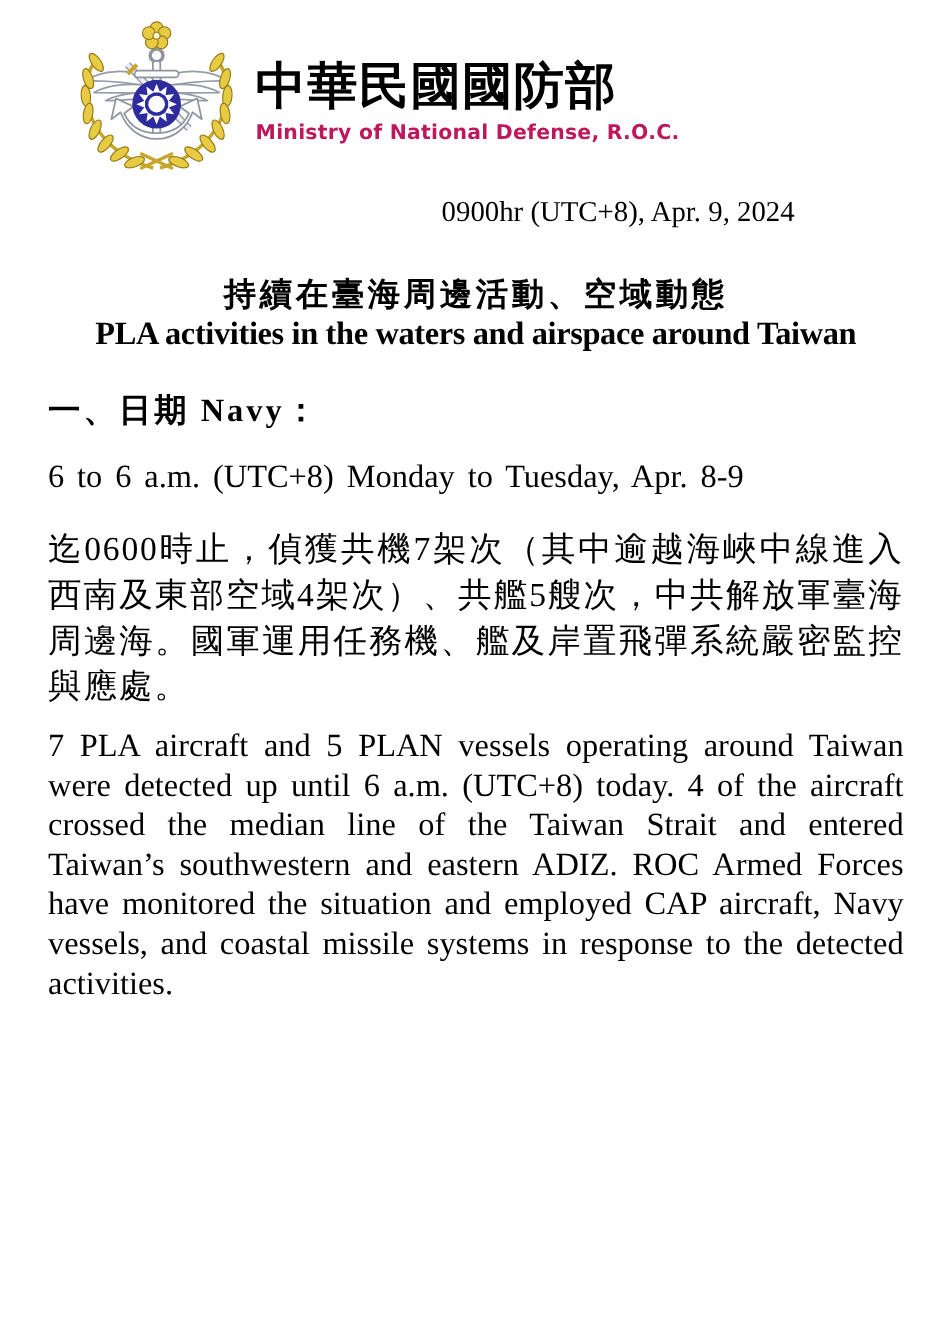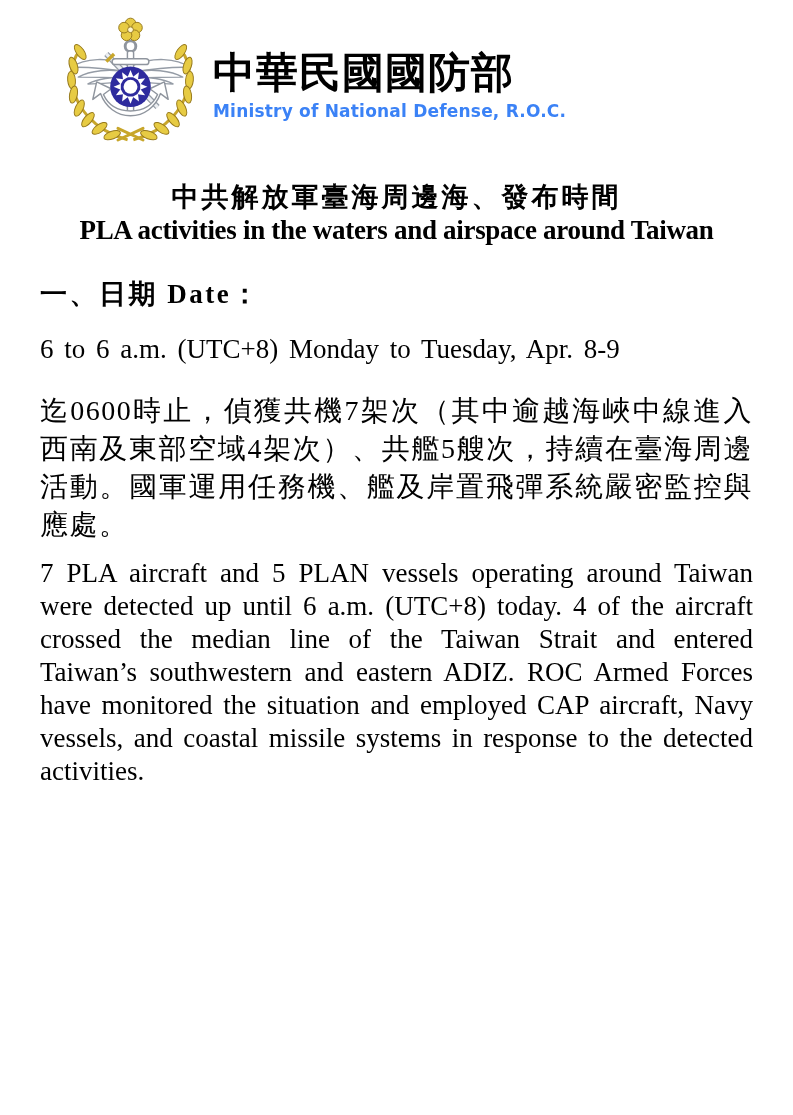--- a/index.html
+++ b/index.html
@@ -17,21 +17,21 @@
     background:#ffffff;
   }
   .header { display:flex; align-items:flex-start; }
   .emblem { width:145px; height:128px; flex:0 0 auto; margin-left:18px; }
   .brand { padding-top:32px; margin-left:10px; }
   .brand-zh { font-size:42px; font-weight:700; line-height:1.15; letter-spacing:1px; white-space:nowrap; }
   .brand-en {
     margin-top:4px;
     font-family:"DejaVu Sans","Liberation Sans",sans-serif;
     font-weight:700; font-size:17px; letter-spacing:0.2px;
-    color:#3b82f6; white-space:nowrap;
+    color:#be185d; white-space:nowrap;
   }
   .release { margin-top:16px; margin-left:328px; font-size:24px; line-height:32px; }
   .release-zh { letter-spacing:1px; white-space:nowrap; }
   .doc-title { margin-top:36px; text-align:center; font-weight:700; }
   .title-zh { font-size:27px; line-height:33px; letter-spacing:3px; white-space:nowrap; }
   .title-en { font-size:27px; line-height:33px; letter-spacing:-0.3px; white-space:nowrap; }
   .sec-h { font-size:27px; font-weight:700; letter-spacing:2.5px; line-height:34px; }
   p.zh {
     font-size:28px; line-height:38px; letter-spacing:1.5px;
     text-align:justify; text-justify:inter-character;
@@ -118,28 +118,29 @@
       </g>
     </svg>
 
     <div class="brand">
       <div class="brand-zh">中華民國國防部</div>
       <div class="brand-en">Ministry of National Defense, R.O.C.</div>
     </div>
   </header>
 
   <div class="release">
+    <div class="release-en">0900hr (UTC+8), Apr. 9, 2024</div>
   </div>
 
   <div class="doc-title">
-    <div class="title-zh">中共解放軍臺海周邊海、發布時間</div>
+    <div class="title-zh">持續在臺海周邊活動、空域動態</div>
     <div class="title-en">PLA activities in the waters and airspace around Taiwan</div>
   </div>
 
   <section>
-    <h2 class="sec-h mt30">一、日期 Date：</h2>
+    <h2 class="sec-h mt30">一、日期 Navy：</h2>
     <p class="en-line mt22">6 to 6 a.m. (UTC+8) Monday to Tuesday, Apr. 8-9</p>
 
-    <p class="zh mt26">迄0600時止，偵獲共機7架次（其中逾越海峽中線進入西南及東部空域4架次）、共艦5艘次，持續在臺海周邊活動。國軍運用任務機、艦及岸置飛彈系統嚴密監控與應處。</p>
+    <p class="zh mt26">迄0600時止，偵獲共機7架次（其中逾越海峽中線進入西南及東部空域4架次）、共艦5艘次，中共解放軍臺海周邊海。國軍運用任務機、艦及岸置飛彈系統嚴密監控與應處。</p>
     <p class="en-just mt13">7 PLA aircraft and 5 PLAN vessels operating around Taiwan were detected up until 6 a.m. (UTC+8) today. 4 of the aircraft crossed the median line of the Taiwan Strait and entered Taiwan’s southwestern and eastern ADIZ. ROC Armed Forces have monitored the situation and employed CAP aircraft, Navy vessels, and coastal missile systems in response to the detected activities.</p>
   </section>
 
 </div>
 
 </body></html>

